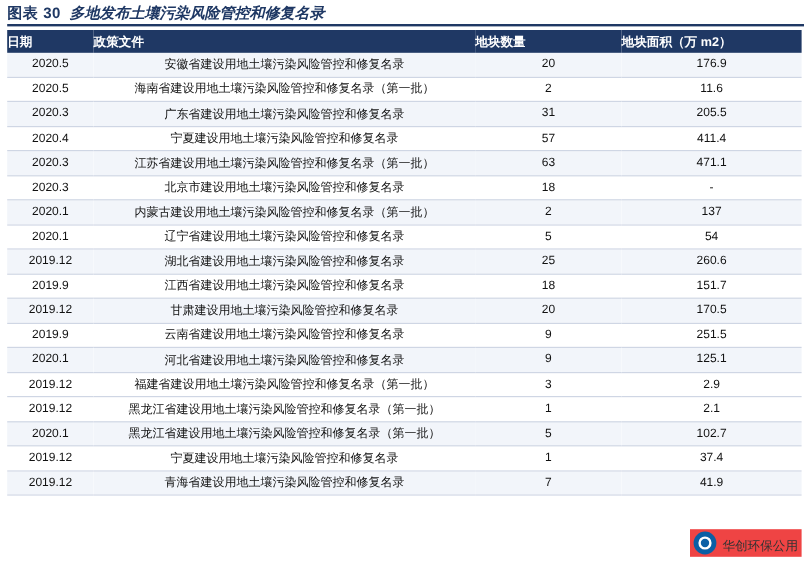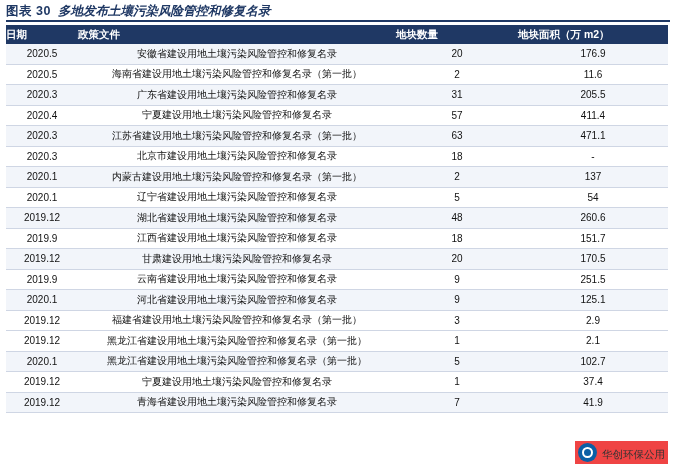--- a/index.html
+++ b/index.html
@@ -201,21 +201,21 @@
         </tr>
         <tr class="row-plain">
           <td>2020.1</td>
           <td class="doc">辽宁省建设用地土壤污染风险管控和修复名录</td>
           <td>5</td>
           <td>54</td>
         </tr>
         <tr class="row-alt">
           <td>2019.12</td>
           <td class="doc">湖北省建设用地土壤污染风险管控和修复名录</td>
-          <td>48</td>
+          <td>25</td>
           <td>260.6</td>
         </tr>
         <tr class="row-plain">
           <td>2019.9</td>
           <td class="doc">江西省建设用地土壤污染风险管控和修复名录</td>
           <td>18</td>
           <td>151.7</td>
         </tr>
         <tr class="row-alt">
           <td>2019.12</td>

